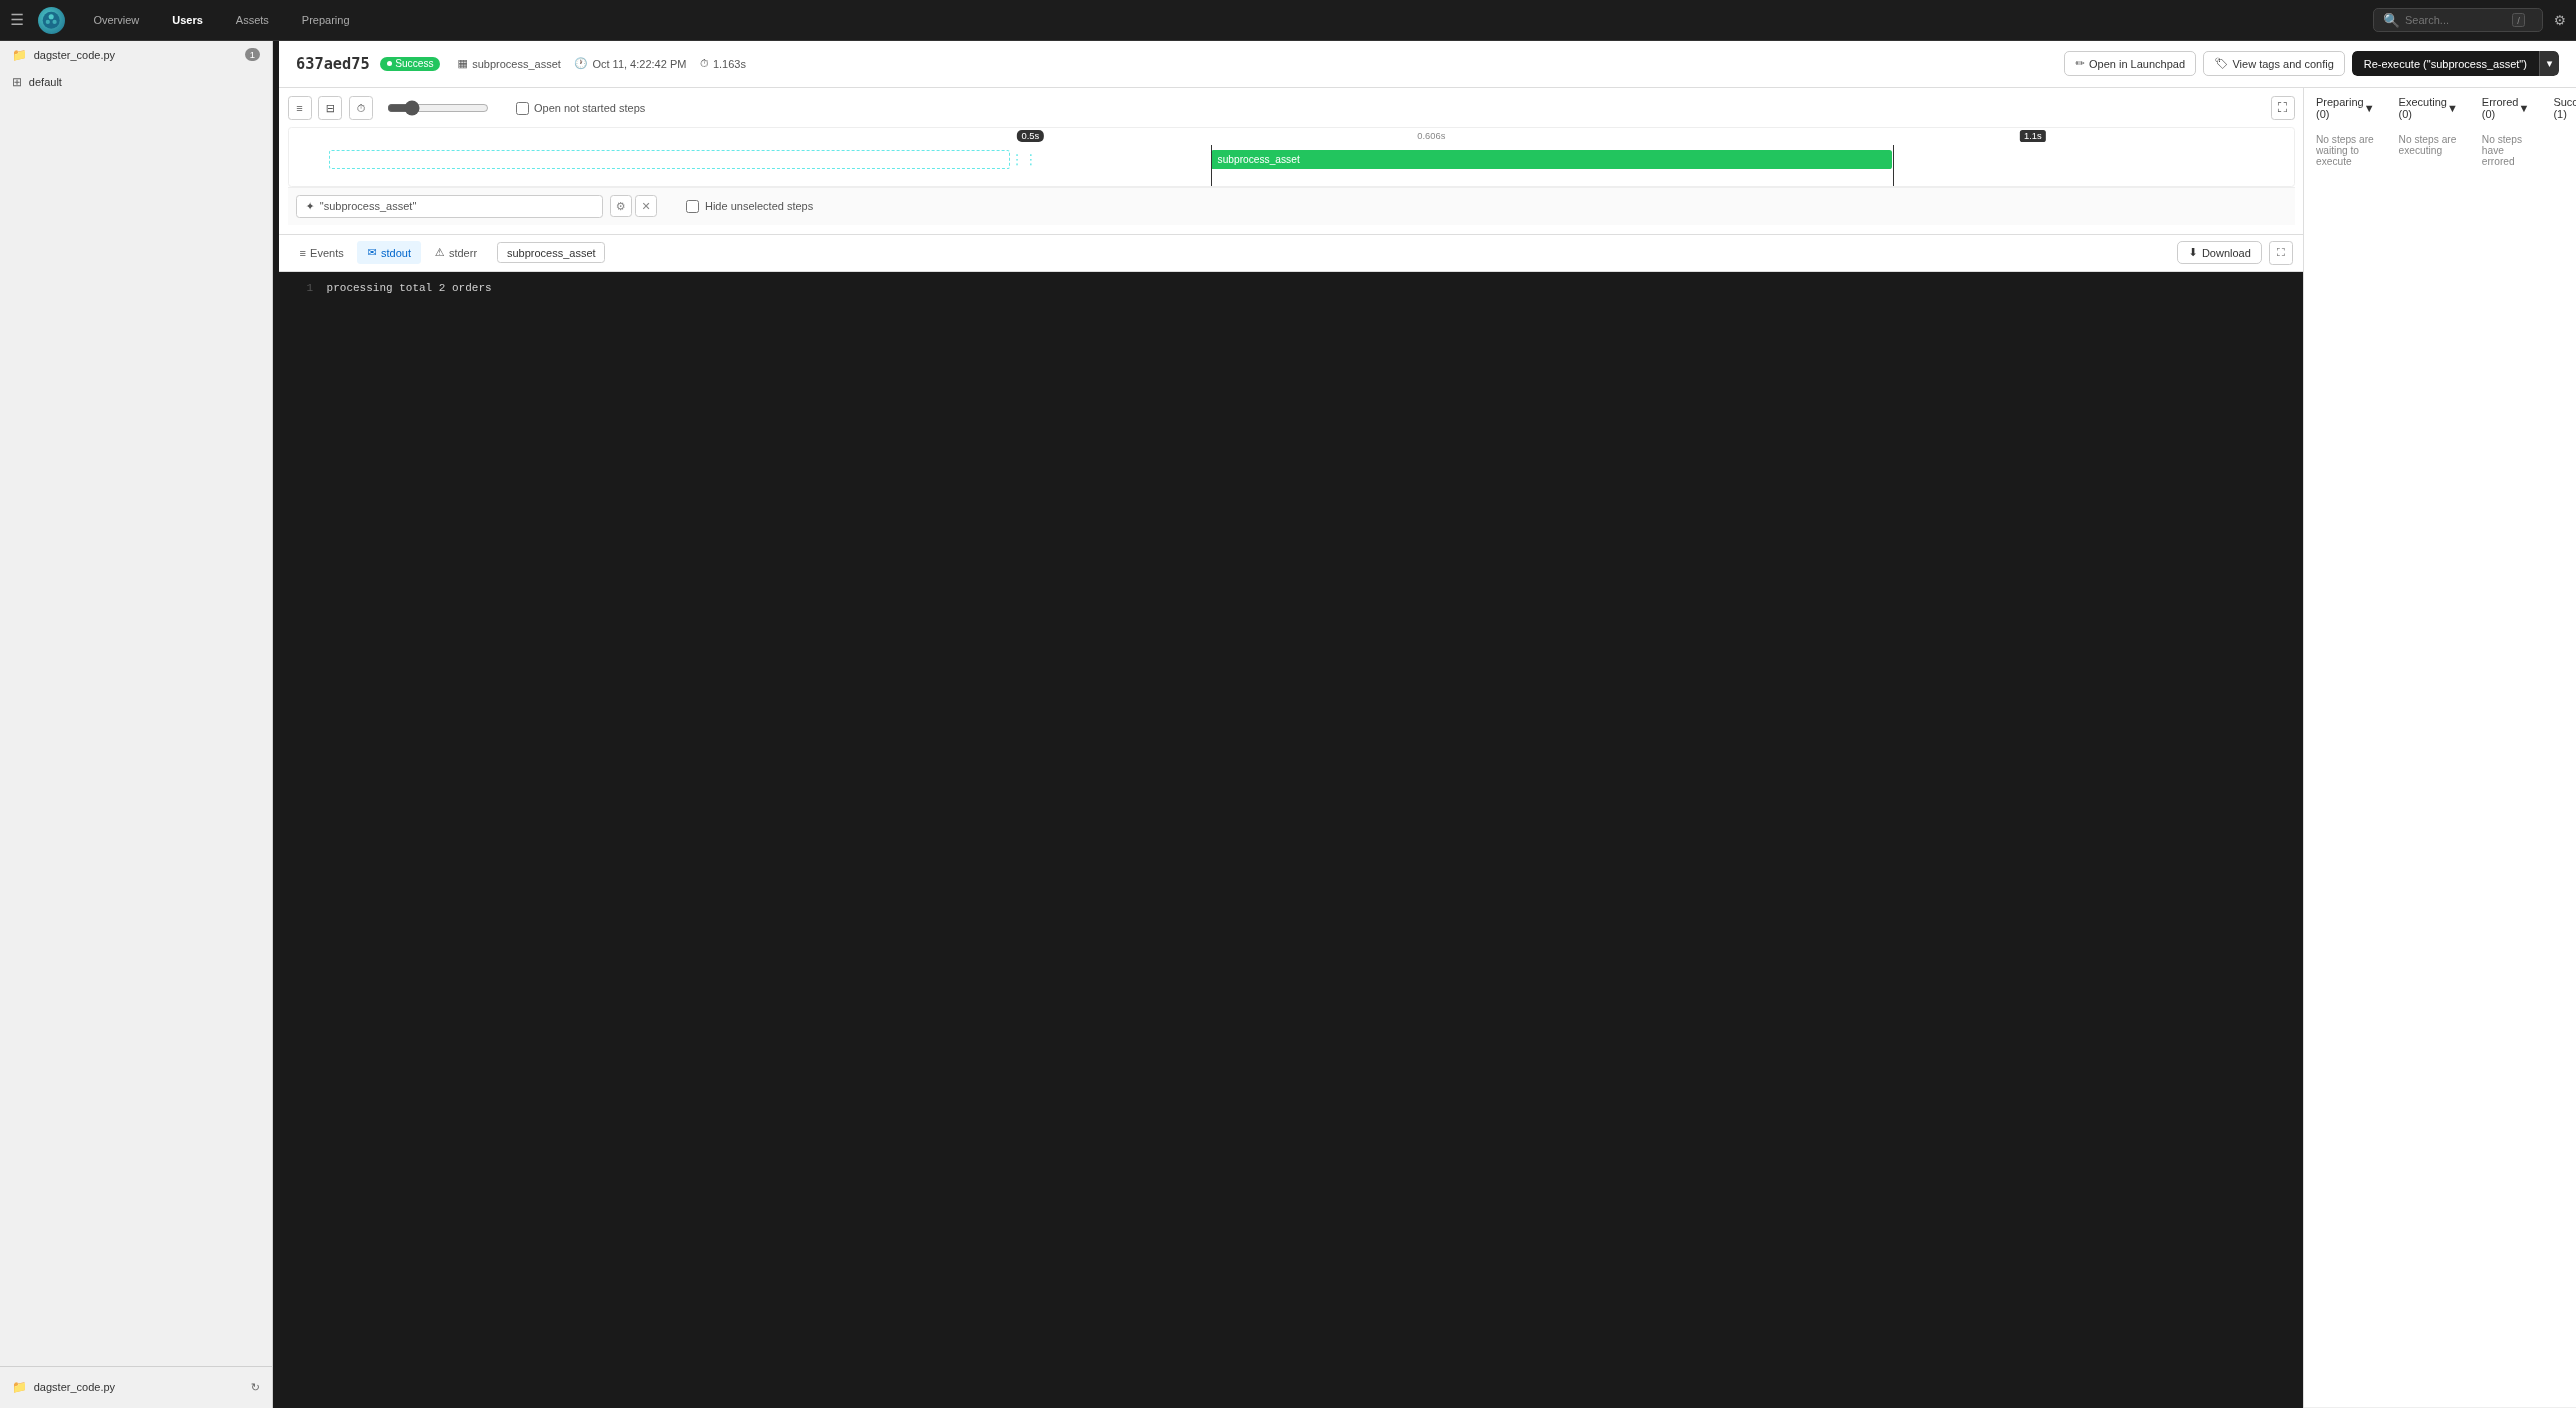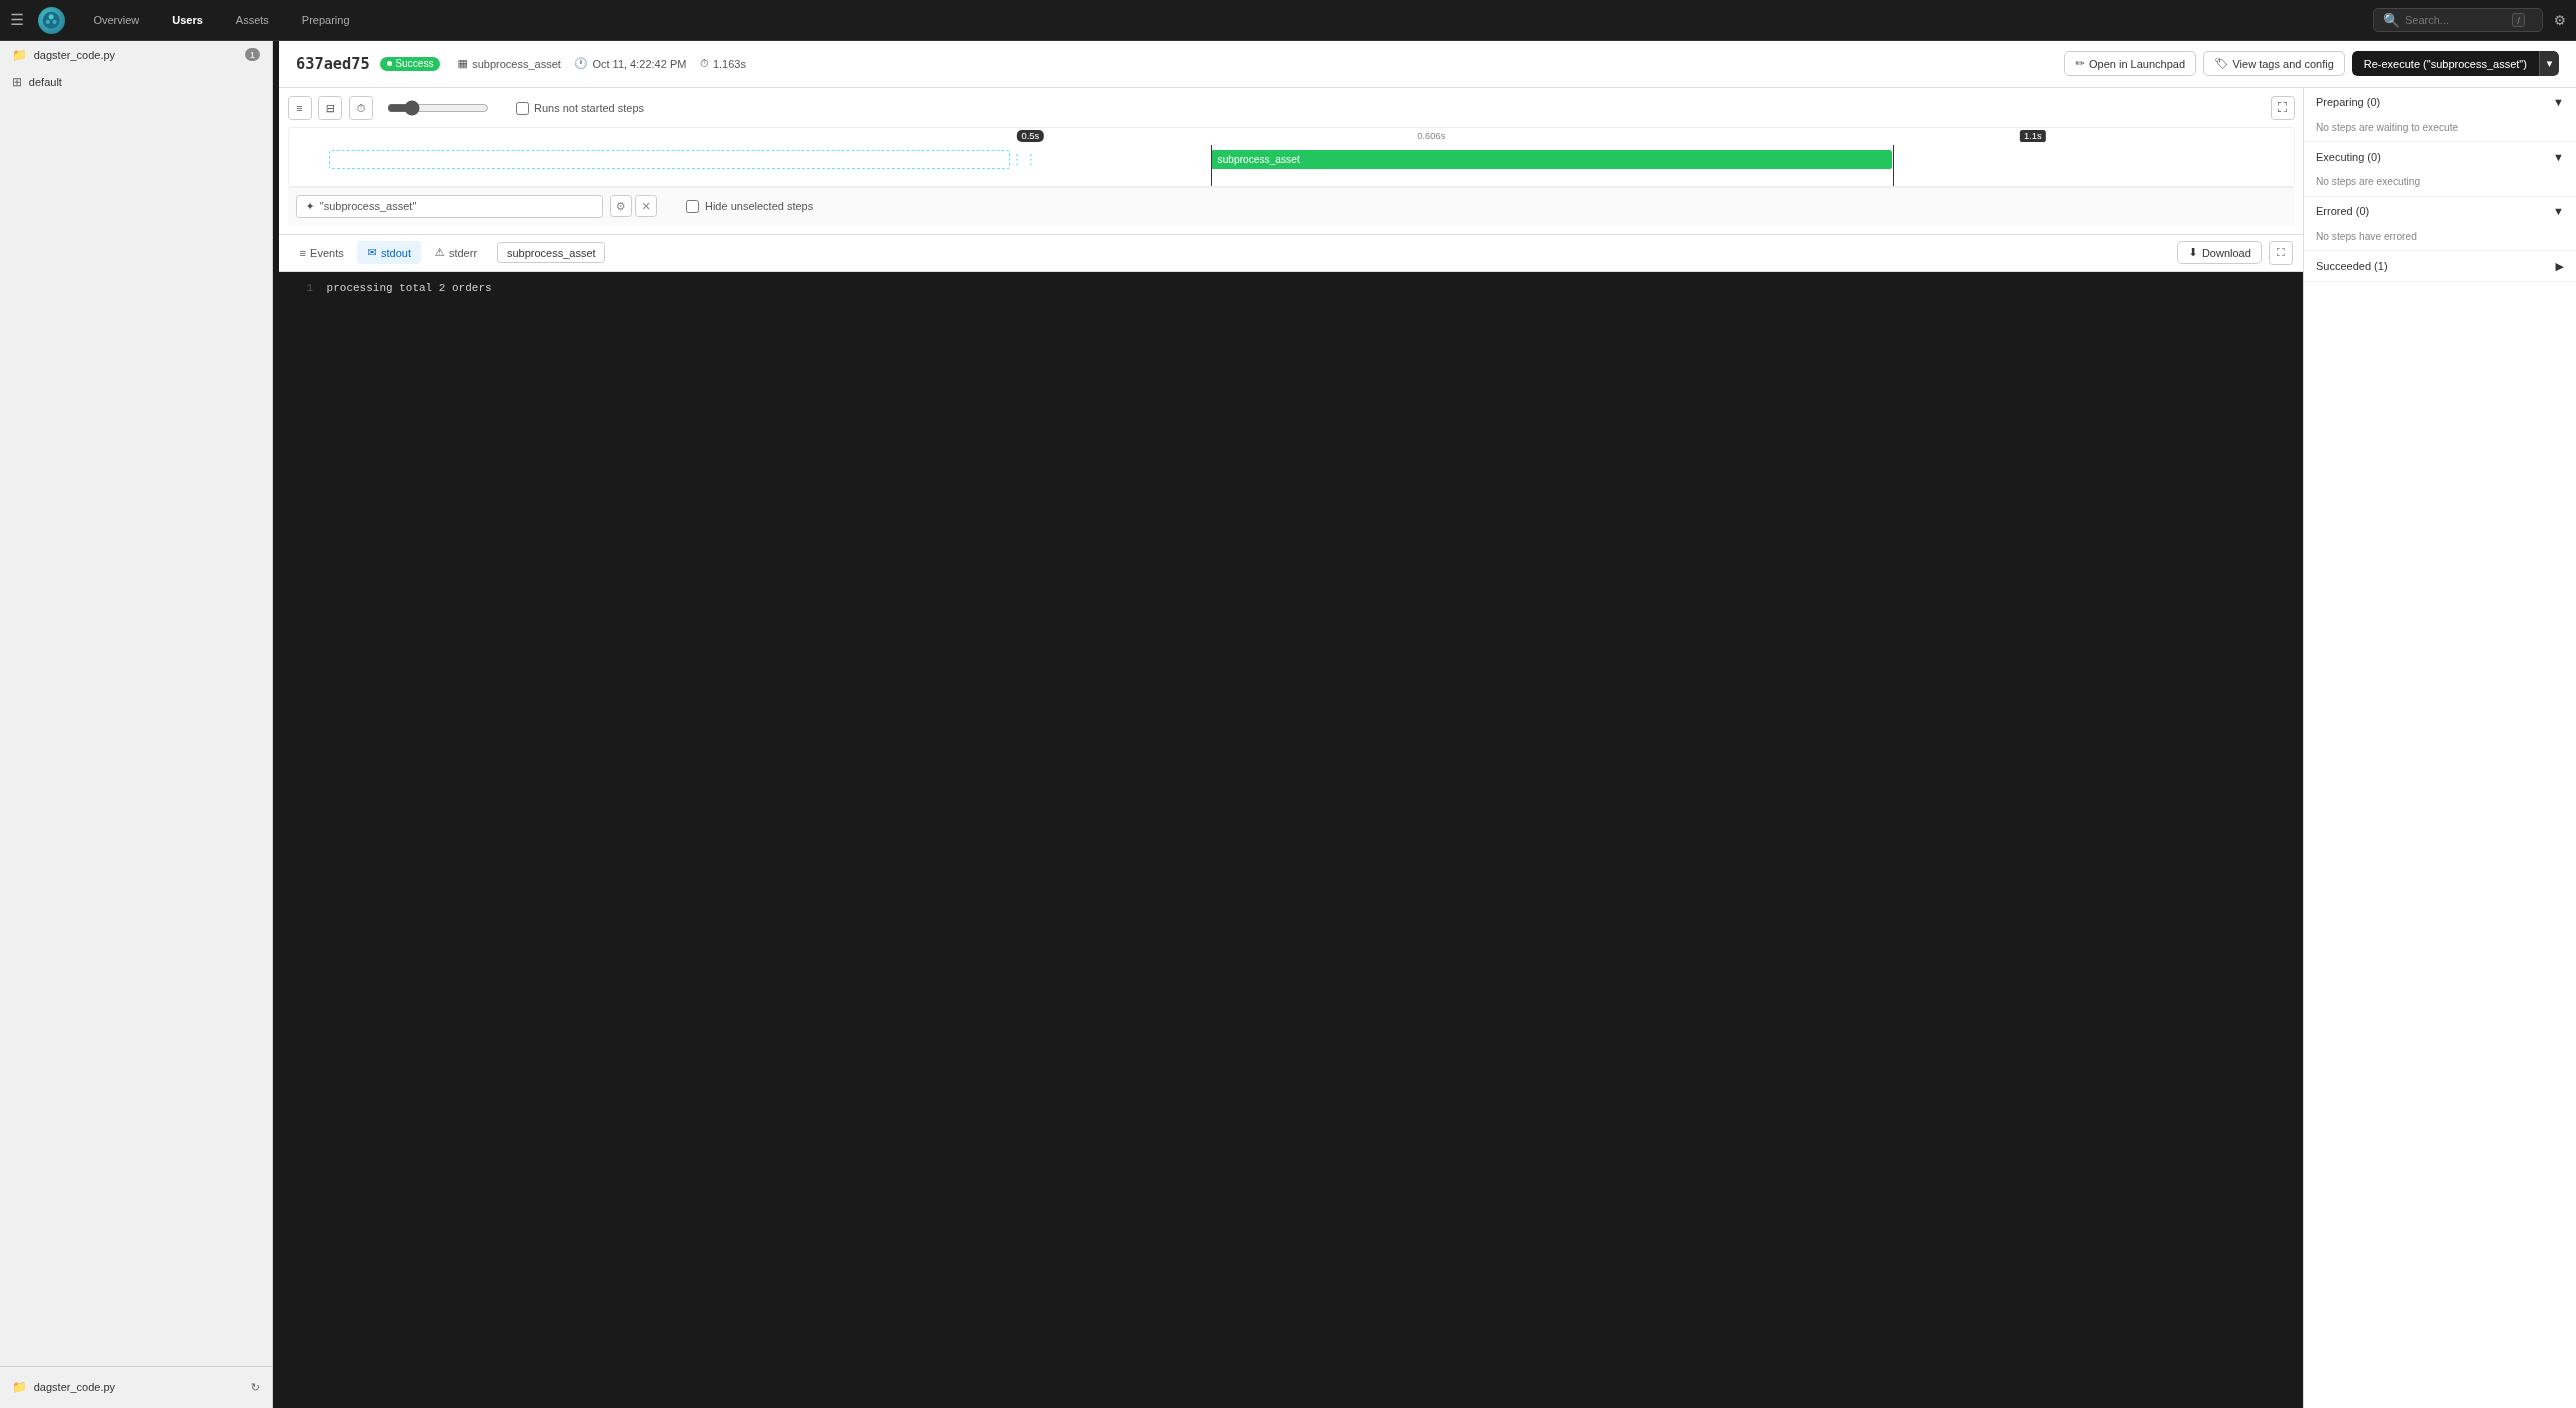--- a/index.html
+++ b/index.html
@@ -298,21 +298,21 @@
       margin-left: 22px;
     }
 
     
     .step-panel {
       width: 273px;
       background: #fff;
       border-left: 0.9px solid #ddd;
       flex-shrink: 0;
       display: flex;
-      flex-direction: column;
+      flex-direction: row;
       font-size: 11px;
     }
     .step-section { border-bottom: 0.9px solid #eee; }
     .step-section-header {
       display: flex;
       align-items: center;
       justify-content: space-between;
       padding: 8.5px 12px;
       cursor: pointer;
       color: #333;
@@ -501,21 +501,21 @@
       <div style="flex:1; display:flex; flex-direction:column; overflow:hidden;">
 
         <div class="timeline-container">
           <div class="timeline-toolbar">
             <button class="timeline-toolbar-btn">≡</button>
             <button class="timeline-toolbar-btn">⊟</button>
             <button class="timeline-toolbar-btn">⏱</button>
             <input type="range" class="timeline-slider" min="0" max="100" value="20" style="">
             <label class="hide-steps-label">
               <input type="checkbox" style="">
-              <span>Runs not started steps</span>
+              <span>Open not started steps</span>
             </label>
             <button class="fullscreen-btn" style="margin-left:auto;">⛶</button>
           </div>
 
           <div class="gantt-wrapper" style="height: 60px; position: relative; background:#fff; border:0.9px solid #eee; border-radius:3.4px;">
 
             <div style="position:absolute; top:1.7px; width:100%; height:15.3px;">
               <span class="gantt-label" style="left:37%; background:#333; color:#fff; font-size:9.4px; padding:0.9px 4.3px; border-radius:5px; position:absolute; transform:translateX(-50%);">0.5s</span>
               <span style="left:57%; font-size:9.4px; color:#888; position:absolute; transform:translateX(-50%);">0.606s</span>
               <span class="gantt-label" style="left:87%; background:#333; color:#fff; font-size:9.4px; padding:0.9px 4.3px; border-radius:2.6px; position:absolute; transform:translateX(-50%);">1.1s</span>

